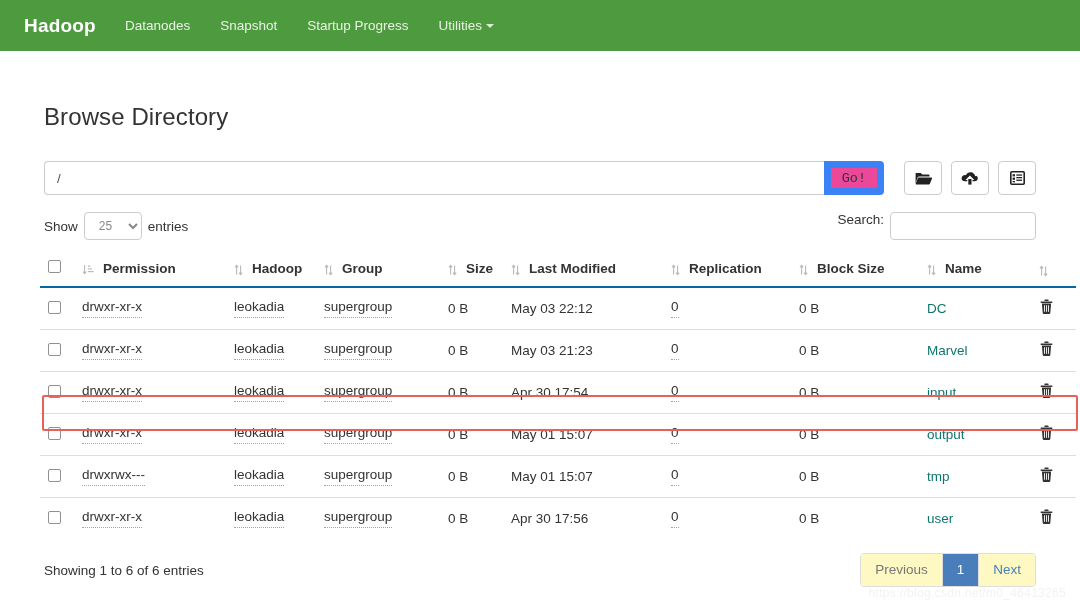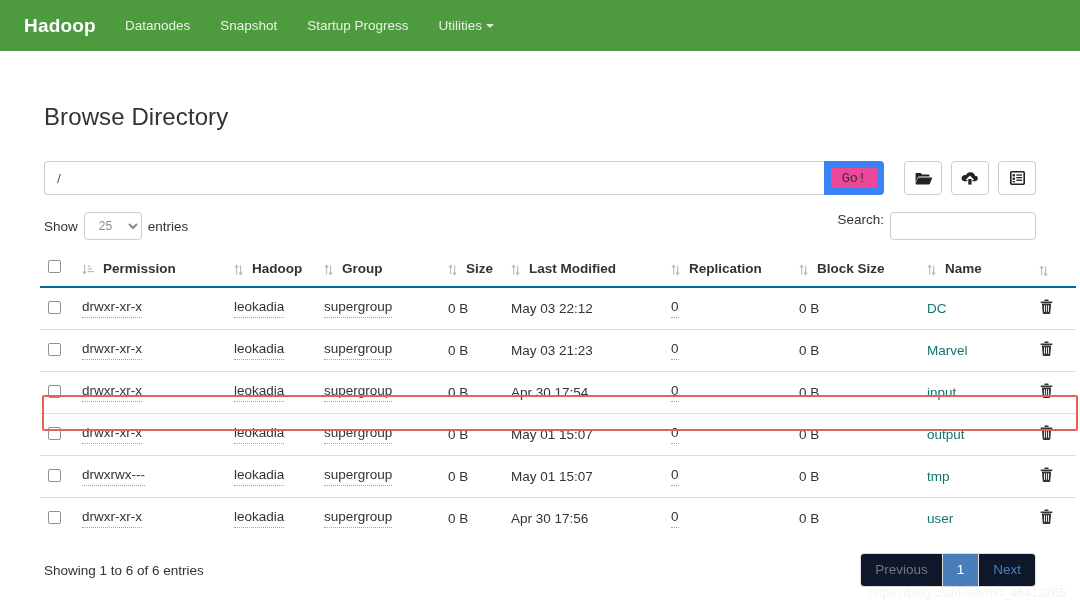--- a/index.html
+++ b/index.html
@@ -277,21 +277,21 @@
   }
   .pager {
     display: flex;
     border: 1px solid #dddddd;
     border-radius: 4px;
     overflow: hidden;
   }
   .pg {
     font-size: 13.5px;
     color: #4a7ebb;
-    background: #0f172a;
+    background: #fef9c3;
     padding: 7px 14px;
     cursor: pointer;
     border-right: 1px solid #dddddd;
     line-height: 1.35;
   }
   .pg:last-child { border-right: none; text-align: center; }
   .pg.active {
     background: #4a7ebb;
     color: #ffffff;
     cursor: default;

